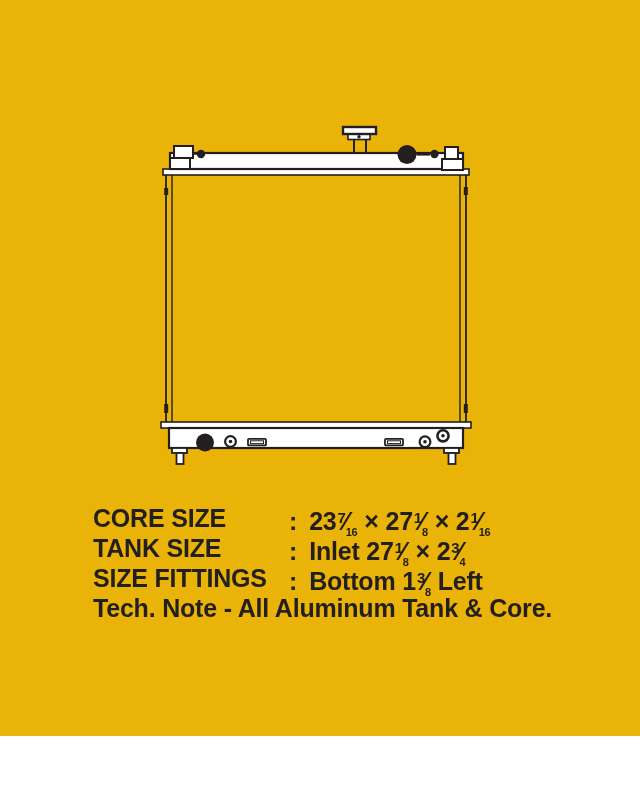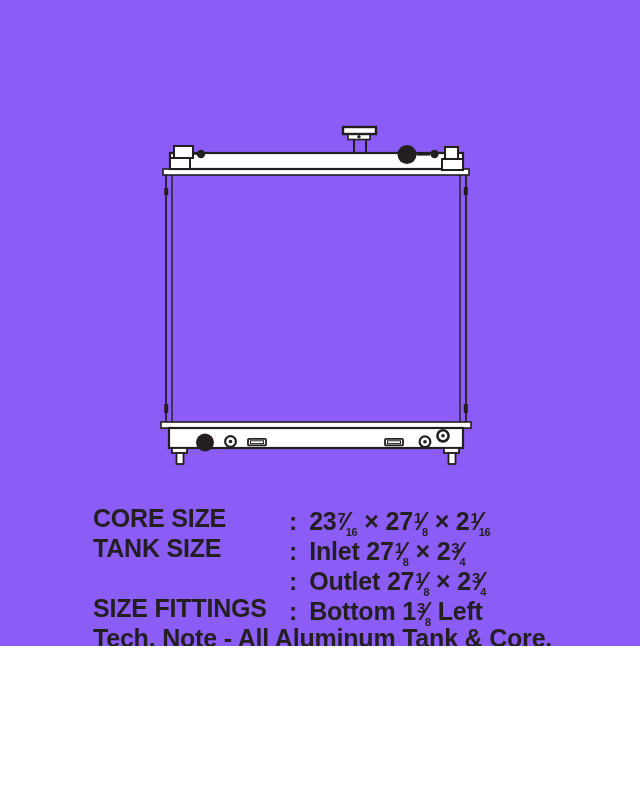--- a/index.html
+++ b/index.html
@@ -1,20 +1,20 @@
 <!DOCTYPE html>
 <html><head>
 <meta charset="utf-8">
 <style>
   html, body { margin: 0; padding: 0; background: #ffffff; }
   .page {
     position: relative;
     width: 640px;
-    height: 646px;
-    background: #8b5cf6;
+    height: 736px;
+    background: #eab308;
     font-family: "Liberation Sans", sans-serif;
     color: #231f20;
     overflow: hidden;
   }
   .diagram-wrap {
     position: absolute;
     left: 0; top: 0;
     width: 640px; height: 500px;
   }
   .spec-block {
@@ -129,21 +129,20 @@
         <div class="spec-row">
           <div class="spec-label">CORE SIZE</div>
           <div class="spec-lines">
             <div class="spec-line"><span class="colon">:</span><span class="value">23<span class="fr"><span class="n">7</span><span class="sl">⁄</span><span class="d">16</span></span> × 27<span class="fr"><span class="n">1</span><span class="sl">⁄</span><span class="d">8</span></span> × 2<span class="fr"><span class="n">1</span><span class="sl">⁄</span><span class="d">16</span></span></span></div>
           </div>
         </div>
         <div class="spec-row">
           <div class="spec-label">TANK SIZE</div>
           <div class="spec-lines">
             <div class="spec-line"><span class="colon">:</span><span class="value">Inlet 27<span class="fr"><span class="n">1</span><span class="sl">⁄</span><span class="d">8</span></span> × 2<span class="fr"><span class="n">3</span><span class="sl">⁄</span><span class="d">4</span></span></span></div>
-            <div class="spec-line"><span class="colon">:</span><span class="value">Outlet 27<span class="fr"><span class="n">1</span><span class="sl">⁄</span><span class="d">8</span></span> × 2<span class="fr"><span class="n">3</span><span class="sl">⁄</span><span class="d">4</span></span></span></div>
           </div>
         </div>
         <div class="spec-row">
           <div class="spec-label">SIZE FITTINGS</div>
           <div class="spec-lines">
             <div class="spec-line"><span class="colon">:</span><span class="value">Bottom 1<span class="fr"><span class="n">3</span><span class="sl">⁄</span><span class="d">8</span></span> Left</span></div>
           </div>
         </div>
       </div>
     <div class="tech-note">Tech. Note - All Aluminum Tank &amp; Core.</div>

